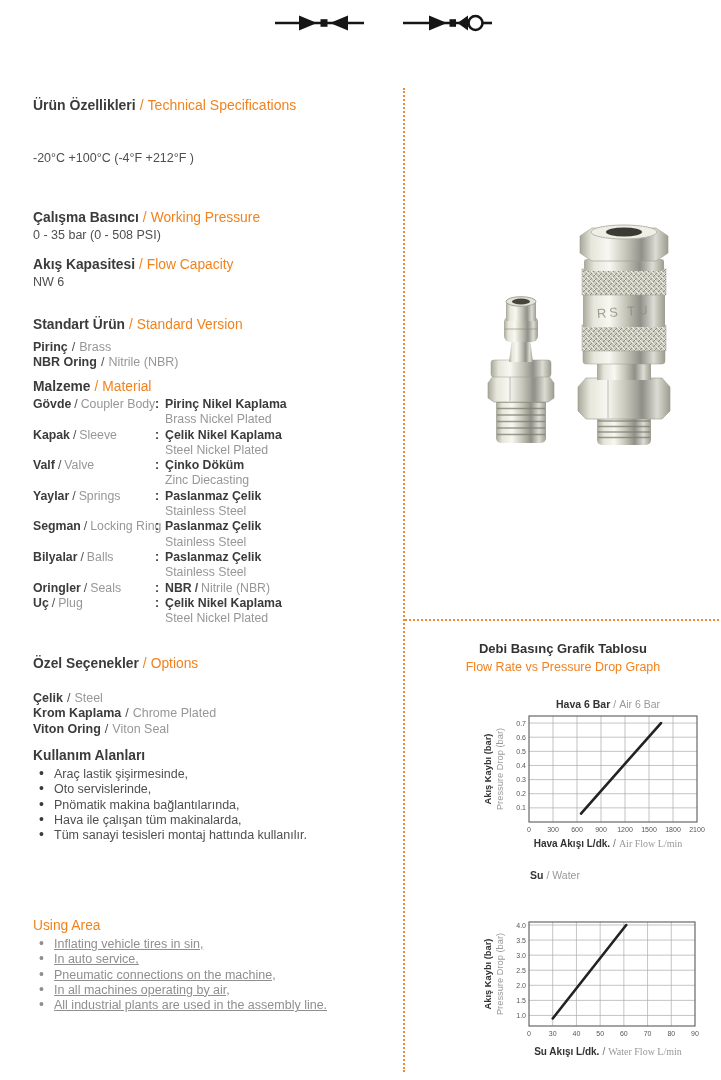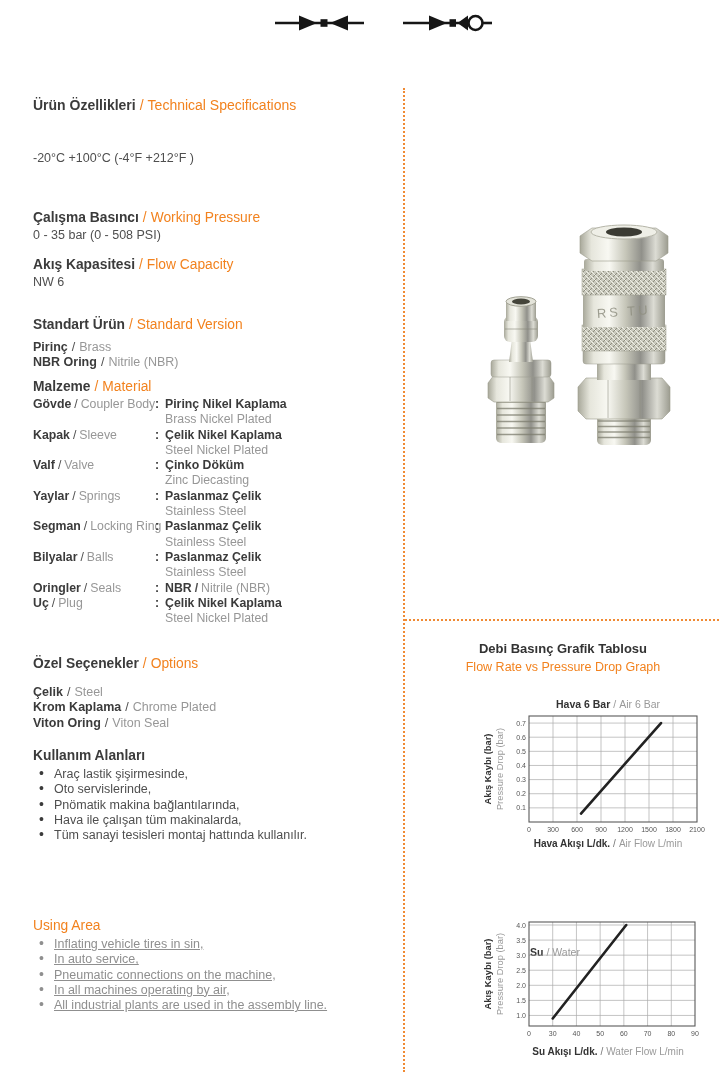--- a/index.html
+++ b/index.html
@@ -55,34 +55,34 @@
   
   .graph-head{position:absolute;left:412px;top:641px;width:302px;text-align:center;}
   .graph-head .gt{font-size:13px;font-weight:bold;color:#333;}
   .graph-head .ge{font-size:12.5px;color:#f2821e;margin-top:4px;}
 
   .ctitle{position:absolute;font-size:10.5px;}
   .ctitle .tt{font-weight:bold;color:#333;}
   .ctitle .sep{color:#999;padding:0 3px;}
   .ctitle .te{color:#999;}
   .ctitle.c0{left:503px;top:698px;width:210px;text-align:center;}
-  .ctitle.c1{left:530px;top:946px;}
+  .ctitle.c1{left:530px;top:869px;}
 
   svg.plot{position:absolute;overflow:visible;}
   svg.plot .grid{stroke:#ababab;stroke-width:0.7;}
   svg.plot .plotbox{fill:none;stroke:#5a5a5a;stroke-width:1.1;}
   svg.plot .dataline{fill:none;stroke:#222;stroke-width:2.6;stroke-linecap:round;}
   svg.plot text{font-family:"Liberation Sans","DejaVu Sans",sans-serif;font-size:7px;fill:#555;}
   svg.plot text.tx{text-anchor:middle;}
   svg.plot text.ty{text-anchor:end;}
 
   .xlab{position:absolute;width:210px;text-align:center;font-size:10px;}
   .xlab .xt{font-weight:bold;color:#333;}
   .xlab .sep{color:#777;padding:0 3px;}
-  .xlab .xe{color:#999;}
+  .xlab .xe{color:#999;font-family:Liberation Serif, serif;}
   .xlab.x0{left:503px;top:838px;}
   .xlab.x1{left:503px;top:1046px;}
 
   .ylab{position:absolute;width:120px;height:28px;text-align:center;
         transform:rotate(-90deg);line-height:12px;}
   .ylab .yt{font-size:9.3px;font-weight:bold;color:#333;}
   .ylab .ye{font-size:9.3px;color:#999;}
   .ylab.y0{left:436px;top:755px;}
   .ylab.y1{left:436px;top:960px;}
 
@@ -196,21 +196,21 @@
     <div class="mcolon">:</div>
     <div class="mval">
           <div class="vtr">Çelik Nikel Kaplama</div>
           <div class="ven">Steel Nickel Plated</div>
         </div>
   </div>
 </div>
 
 <div class="sec" style="top:656px">
   <div class="h"><span class="tr">Özel Seçenekler</span><span class="sep">/</span><span class="en">Options</span></div>
-  <div class="pair" style="margin-top:14px"><span class="tr">Çelik</span><span class="sep">/</span><span class="en">Steel</span></div>
+  <div class="pair" style="margin-top:20px"><span class="tr">Çelik</span><span class="sep">/</span><span class="en">Steel</span></div>
   <div class="pair"><span class="tr">Krom Kaplama</span><span class="sep">/</span><span class="en">Chrome Plated</span></div>
   <div class="pair"><span class="tr">Viton Oring</span><span class="sep">/</span><span class="en">Viton Seal</span></div>
 </div>
 
 <div class="sec" style="top:748px">
   <div class="h-solo">Kullanım Alanları</div>
   <ul class="blist tr-list">
     <li>Araç lastik şişirmesinde,</li>
     <li>Oto servislerinde,</li>
     <li>Pnömatik makina bağlantılarında,</li>

